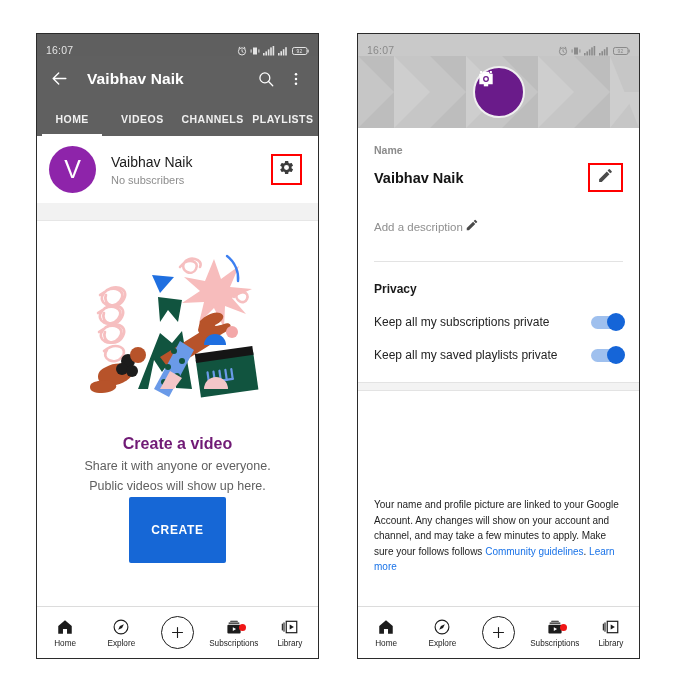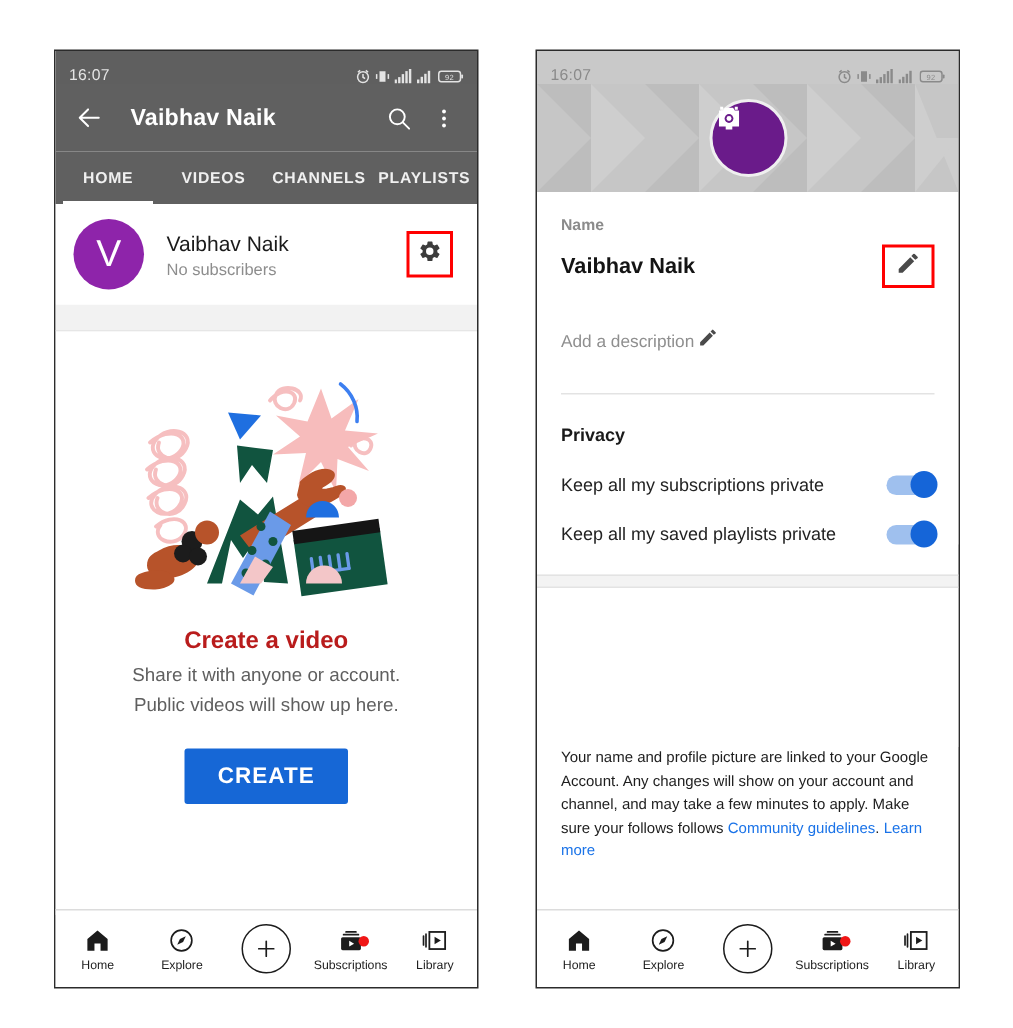--- a/index.html
+++ b/index.html
@@ -74,26 +74,26 @@
   }
   .graystrip { height: 18px; background: #f2f2f2; border-bottom: 1px solid #e6e6e6; }
 
   
   .emptybody {
     background: #fff; height: 389px;
     display: flex; flex-direction: column; align-items: center;
     padding-top: 18px;
   }
   .illus { width: 192px; height: 172px; }
-  .et-title { font-size: 16px; font-weight: bold; color: #b91c1c; margin-top: 8px; }
+  .et-title { font-size: 16px; font-weight: bold; color: #701a75; margin-top: 24px; }
   .et-line { font-size: 12.5px; color: #5f5f5f; margin-top: 6px; }
   .createbtn {
-    margin-top: 22px; background: #1667d6; color: #fff;
-    font-size: 15px; font-weight: bold; letter-spacing: .7px;
-    padding: 10px 22px; border: none; border-radius: 2px; cursor: pointer;
+    margin-top: 4px; background: #1667d6; color: #fff;
+    font-size: 12px; font-weight: bold; letter-spacing: .7px;
+    padding: 26px 22px; border: none; border-radius: 2px; cursor: pointer;
   }
 
   
   .bottomnav {
     position: absolute; left: 0; right: 0; bottom: 0; height: 52px;
     background: #fff; border-top: 1px solid #dcdcdc;
     display: flex; align-items: center;
   }
   .navitem {
     flex: 1; display: flex; flex-direction: column; align-items: center;
@@ -309,21 +309,21 @@
           <rect x="116" y="116" width="58" height="38" fill="#11543f"></rect>
           <rect x="116" y="110" width="58" height="9" fill="#151515"></rect>
           <g fill="none" stroke="#6a9ae8" stroke-width="2.2" stroke-linecap="round">
             <path d="M126 140v-10M132 140v-10M138 140v-10M144 140v-10M150 140v-10"></path>
             <path d="M126 140h24"></path>
           </g>
         </g>
         <path d="M122 150a12 12 0 0 1 24 0z" fill="#f3c6c8"></path>
       </svg>
       <div class="et-title">Create a video</div>
-      <div class="et-line">Share it with anyone or account.</div>
+      <div class="et-line">Share it with anyone or everyone.</div>
       <div class="et-line">Public videos will show up here.</div>
       <button class="createbtn">CREATE</button>
     </div>
 
     <div class="bottomnav">
       <div class="navitem">
         <svg width="18" height="18" viewBox="0 0 24 24">
             <path d="M12 3 3 10.6V21h6.3v-6.3h5.4V21H21V10.6z" fill="#1c1c1c"></path>
           </svg>
         <span class="navlabel">Home</span>

